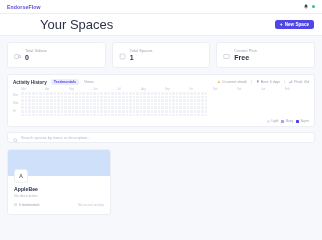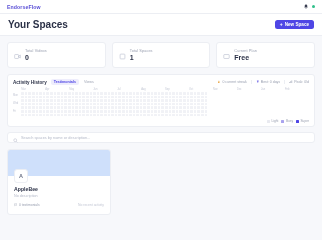--- a/index.html
+++ b/index.html
@@ -28,21 +28,21 @@
   .bell { width: 6px; height: 6px; position: relative; }
   .bell svg { display: block; }
   .dot-green { width: 3px; height: 3px; border-radius: 50%; background: #2fc08a; }
 
   
   .titlebar {
     height: 22px; background: #ffffff;
     border-bottom: 1px solid #eceef3;
     display: flex; align-items: center; padding: 0 8px;
   }
-  .page-title { font-size: 10px; font-weight: bold; color: #2b3147; }
+  .page-title { font-size: 13px; font-weight: normal; color: #2b3147; margin-left: 32px; }
   .new-space-btn {
     margin-left: auto;
     background: #4f46e5; color: #fff;
     font-size: 4.6px; font-weight: bold;
     border: none; border-radius: 2.5px;
     height: 9px; padding: 0 5px;
     display: flex; align-items: center; gap: 2px;
     cursor: pointer;
   }
   .plus-ico { font-size: 5px; line-height: 1; }

